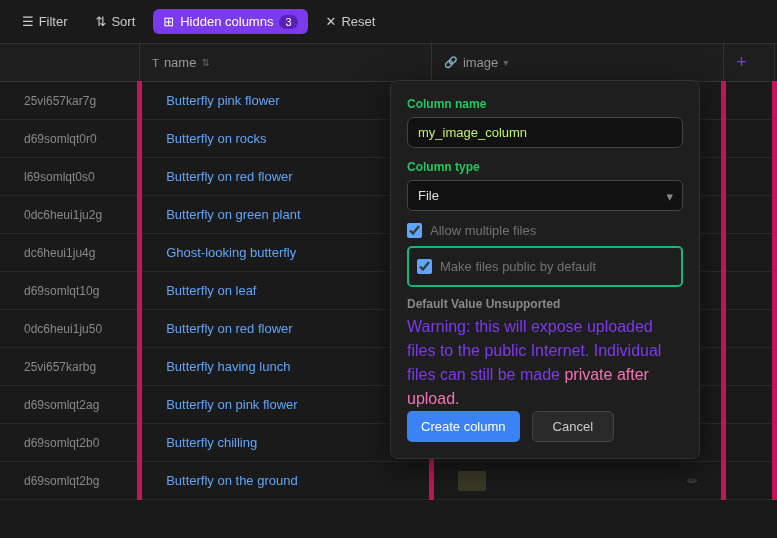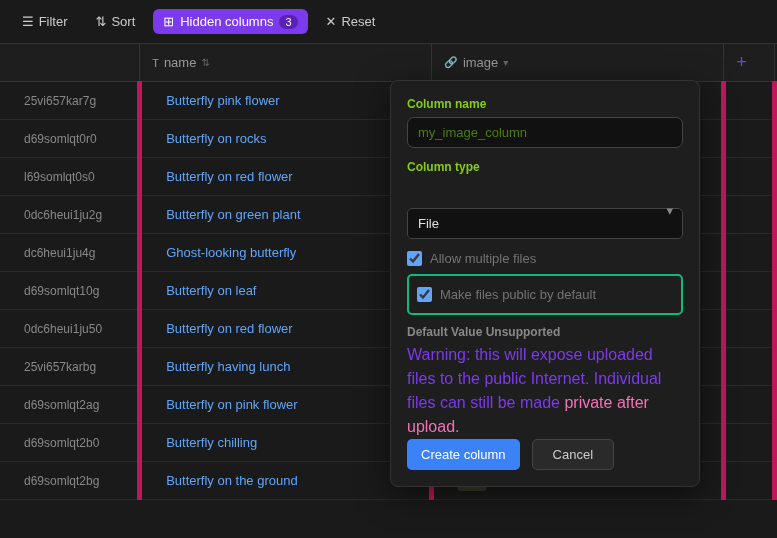--- a/index.html
+++ b/index.html
@@ -161,51 +161,50 @@
       background: #1e1e1e;
       border: 1px solid #333;
       border-radius: 8px;
       padding: 16px;
       pointer-events: all;
       box-shadow: 0 8px 32px rgba(0,0,0,0.5);
     }
     .popup-field-label {
       font-size: 12px;
       font-weight: 600;
-      color: #84cc16;
+      color: #22c55e;
       margin-bottom: 6px;
       display: block;
     }
     .popup-input {
       width: 100%;
       background: #111;
       border: 1px solid #444;
       border-radius: 7px;
-      color: #4d7c0f;
+      color: #bef264;
       padding: 7px 10px;
       font-size: 13px;
       margin-bottom: 12px;
       outline: none;
     }
     .popup-select-wrap {
       position: relative;
       margin-bottom: 12px;
     }
     .popup-select {
       width: 100%;
       background: #111;
       border: 1px solid #444;
       border-radius: 5px;
       color: #e0e0e0;
       padding: 7px 10px;
       font-size: 13px;
       appearance: none;
       cursor: pointer;
       outline: none;
-      margin-top: 28px;
     }
     .popup-select-arrow {
       position: absolute;
       right: 10px;
       top: 50%;
       transform: translateY(-50%);
       color: #888;
       pointer-events: none;
     }
     .checkbox-row {

